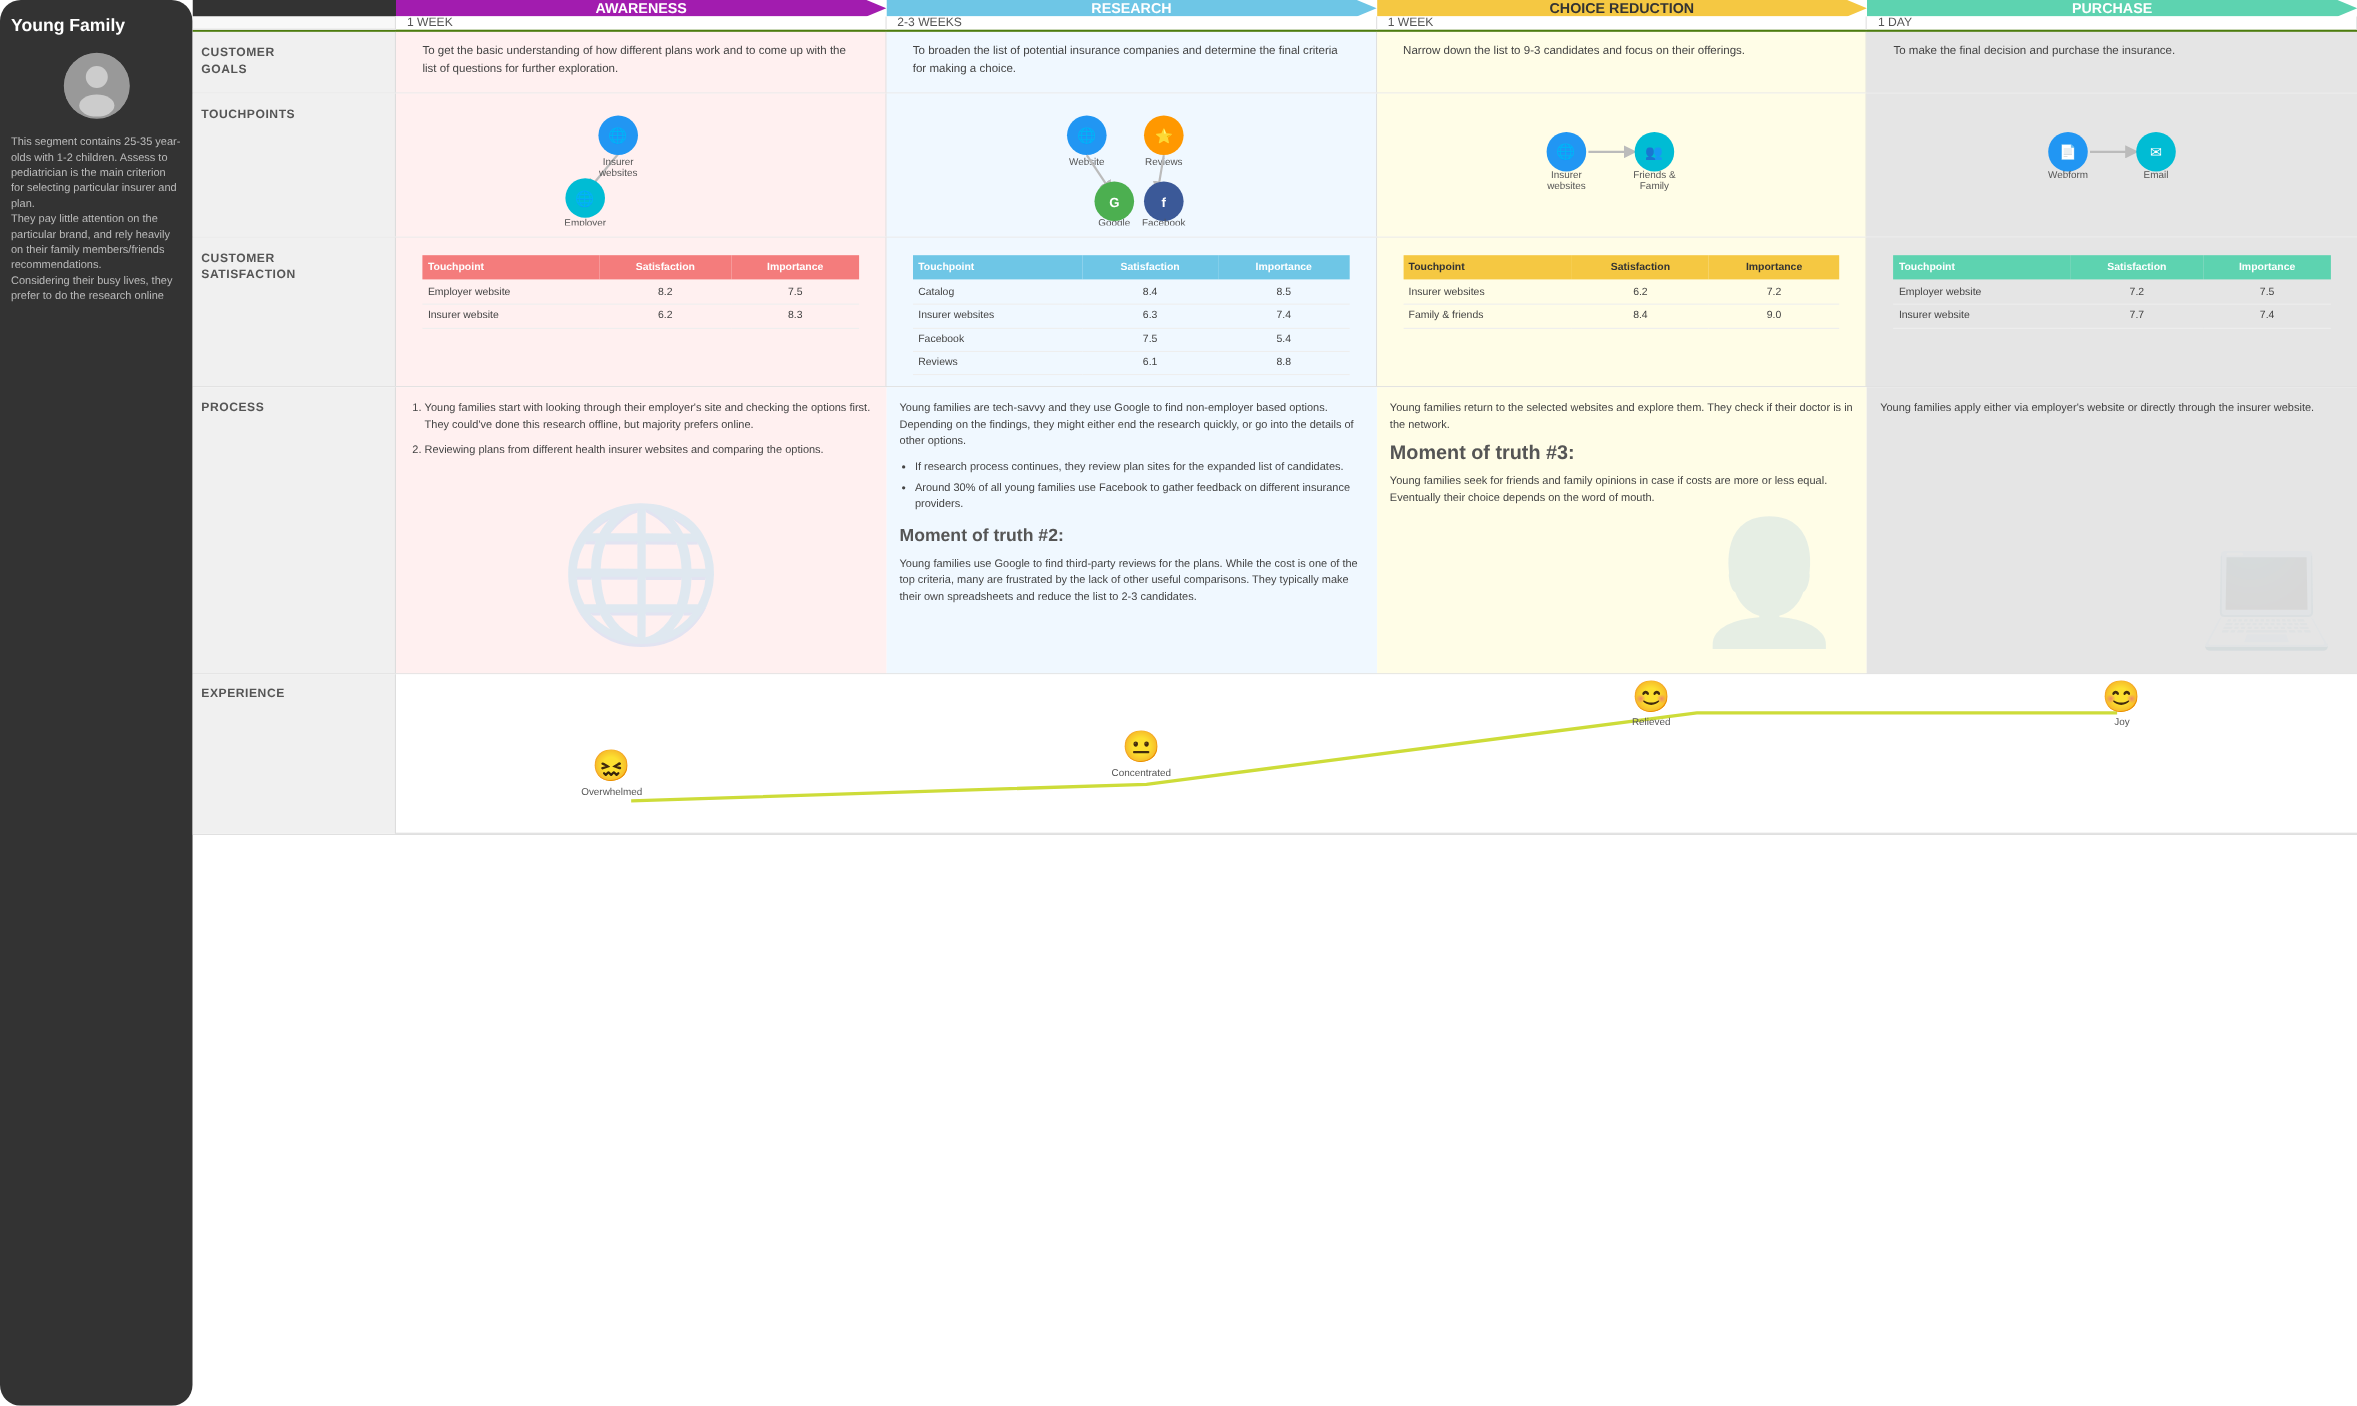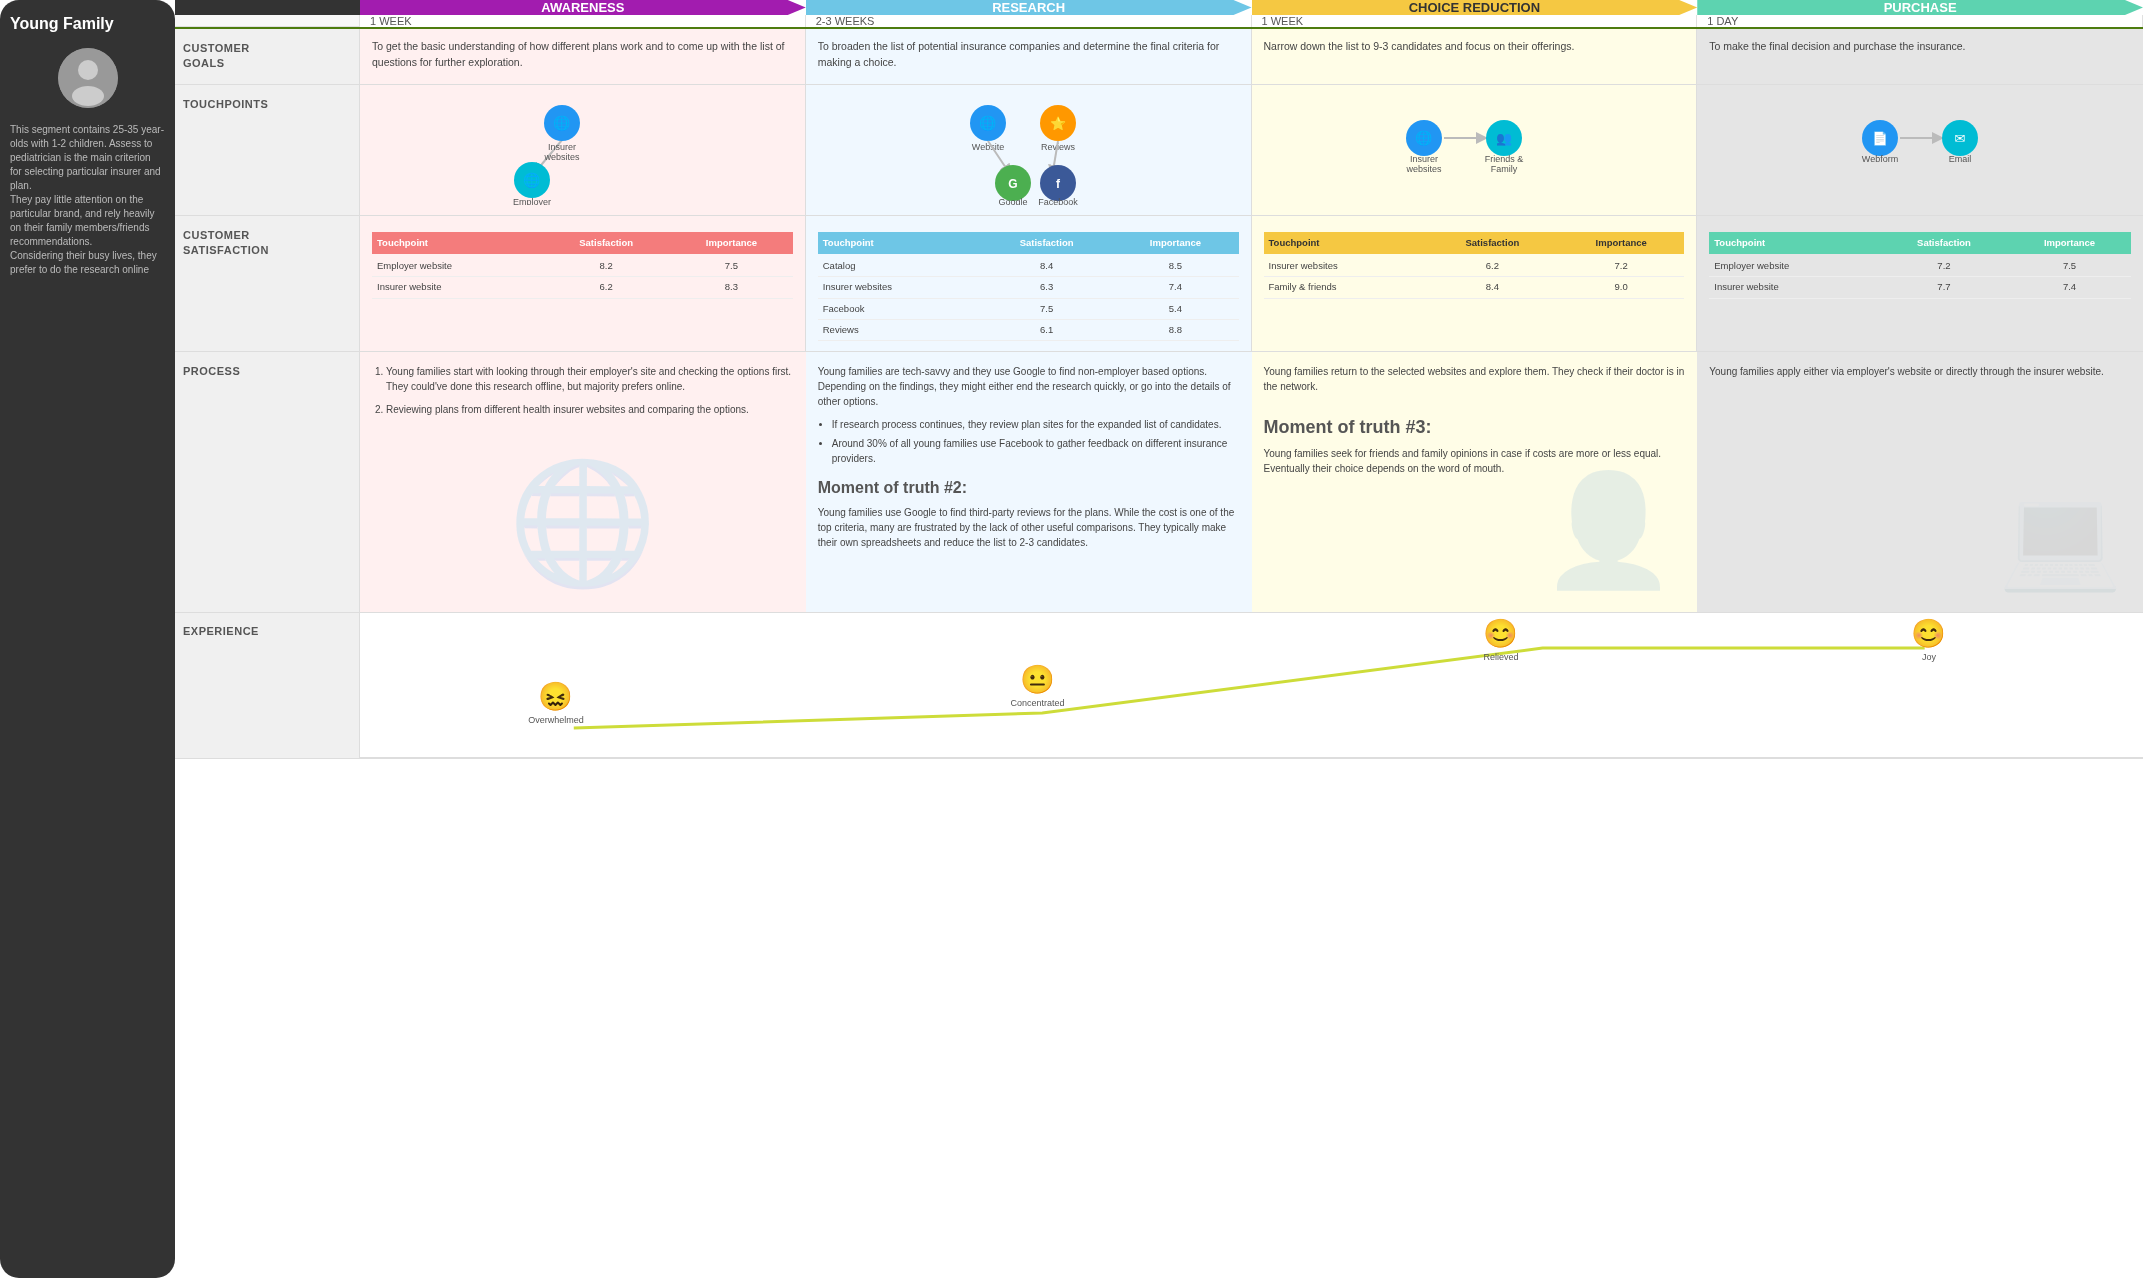--- a/index.html
+++ b/index.html
@@ -54,21 +54,21 @@
       letter-spacing: 0.5px;
       line-height: 1.4;
       border-right: 1px solid #ddd;
     }
     .phases-col {
       flex: 1;
       display: grid;
       grid-template-columns: repeat(4, 1fr);
     }
     .phase-cell {
-      padding: 10px 12px;
+      padding: 10px 24px;
       border-right: 1px solid #ddd;
       font-size: 10.5px; color: #444; line-height: 1.5;
     }
     .phase-cell:last-child { border-right: none; }
 
     
     .bg-pink { background: #fff0f0; }
     .bg-blue { background: #f0f8ff; }
     .bg-yellow { background: #fffde7; }
     .bg-teal { background: #e5e5e5; }
@@ -422,21 +422,21 @@
         <ul style="margin-top:8px;">
           <li>If research process continues, they review plan sites for the expanded list of candidates.</li>
           <li style="margin-top:4px;">Around 30% of all young families use Facebook to gather feedback on different insurance providers.</li>
         </ul>
         <div class="moment-title-sm">Moment of truth #2:</div>
         <p>Young families use Google to find third-party reviews for the plans. While the cost is one of the top criteria, many are frustrated by the lack of other useful comparisons. They typically make their own spreadsheets and reduce the list to 2-3 candidates.</p>
       </div>
 
       <div class="process-cell bg-yellow" style="min-height:260px; position:relative; overflow:hidden;">
         <p>Young families return to the selected websites and explore them. They check if their doctor is in the network.</p>
-        <div class="moment-title-sm" style="font-size:18px; margin-top:20px;">Moment of truth #3:</div>
+        <div class="moment-title-sm" style="font-size:18px; margin-top:4px;">Moment of truth #3:</div>
         <p>Young families seek for friends and family opinions in case if costs are more or less equal. Eventually their choice depends on the word of mouth.</p>
         <div style="position:absolute; bottom:0; right:20px; opacity:0.10; font-size:110px;">👤</div>
       </div>
 
       <div class="process-cell bg-teal" style="min-height:260px; position:relative; overflow:hidden;">
         <p>Young families apply either via employer's website or directly through the insurer website.</p>
         <div style="position:absolute; bottom:0; right:20px; opacity:0.08; font-size:100px;">💻</div>
       </div>
     </div>
   </div>

